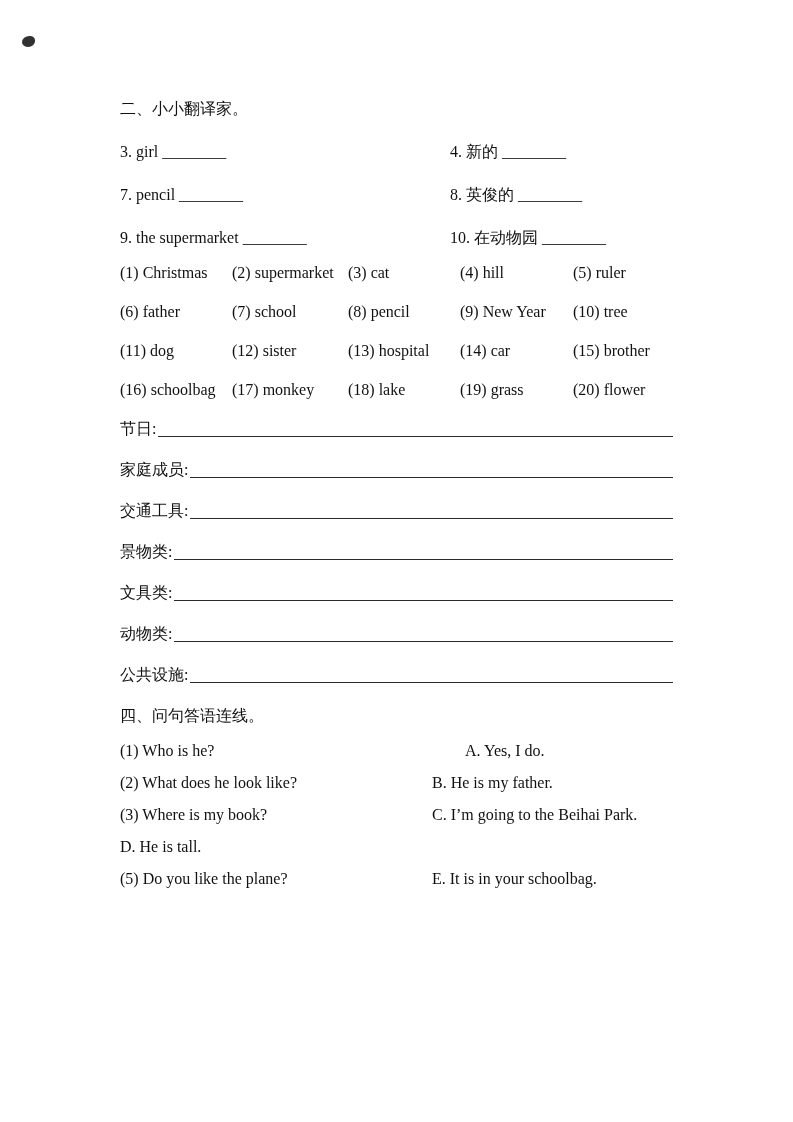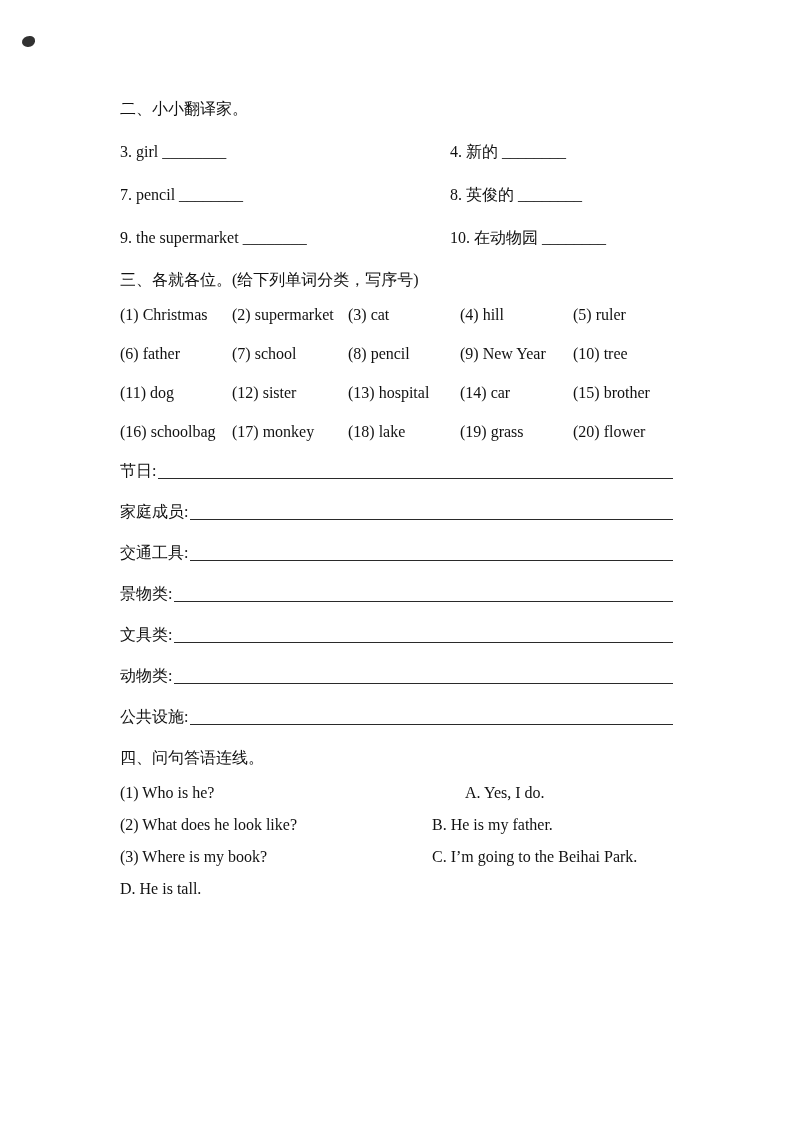--- a/index.html
+++ b/index.html
@@ -84,21 +84,20 @@
   </div>
   <div class="row2">
     <span class="l">7. pencil ________</span>
     <span class="r">8. 英俊的 ________</span>
   </div>
   <div class="row2">
     <span class="l">9. the supermarket ________</span>
     <span class="r">10. 在动物园 ________</span>
   </div>
 
-  <div class="sec-title t3">三、各就各位。(给下列单词分类，写序号)</div>
 
   <div class="word-grid">
     <span>(1) Christmas</span>
     <span>(2) supermarket</span>
     <span>(3) cat</span>
     <span>(4) hill</span>
     <span>(5) ruler</span>
     <span>(6) father</span>
     <span>(7) school</span>
     <span>(8) pencil</span>
@@ -155,14 +154,18 @@
     <span class="q">(2) What does he look like?</span>
     <span class="a">B. He is my father.</span>
   </div>
   <div class="row4">
     <span class="q">(3) Where is my book?</span>
     <span class="a">C. I’m going to the Beihai Park.</span>
   </div>
   <div class="row4">
     <span class="a">D. He is tall.</span>
   </div>
+  <div class="row4">
+    <span class="q">(5) Do you like the plane?</span>
+    <span class="a">E. It is in your schoolbag.</span>
+  </div>
 
 </div>
 
 </body></html>

